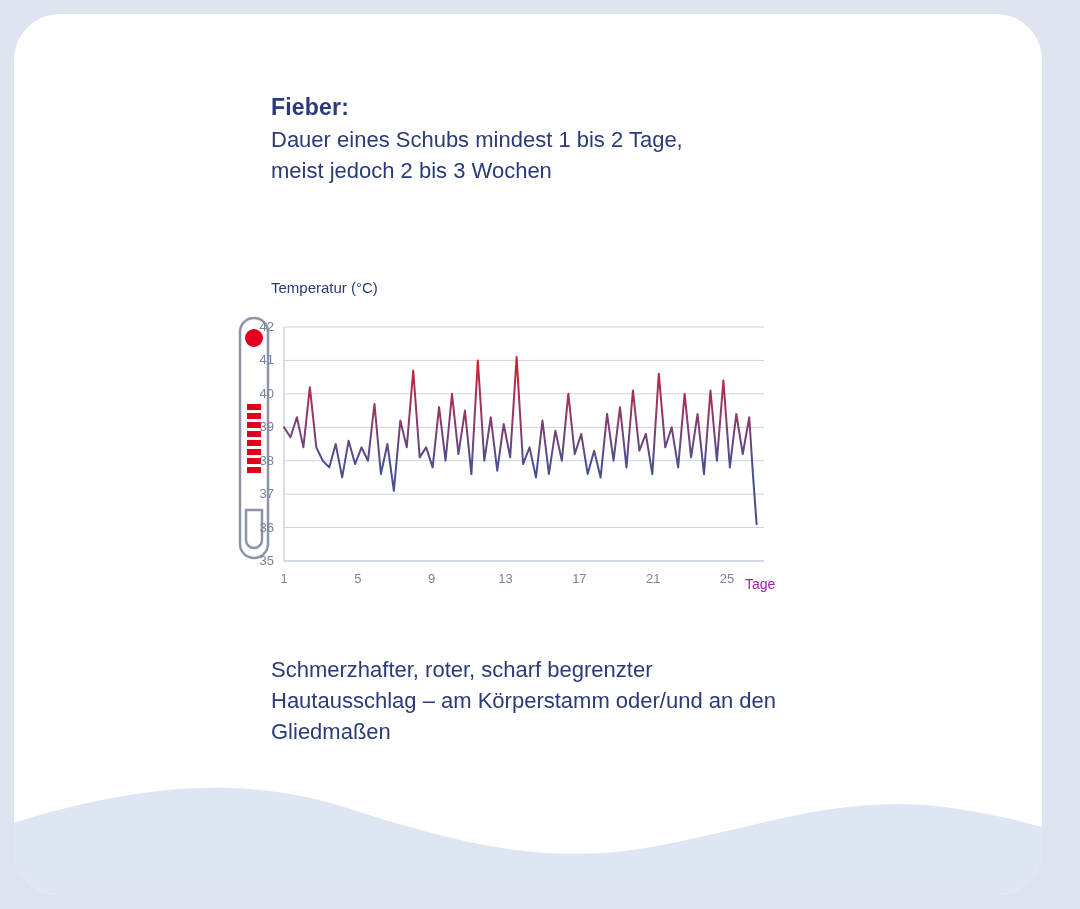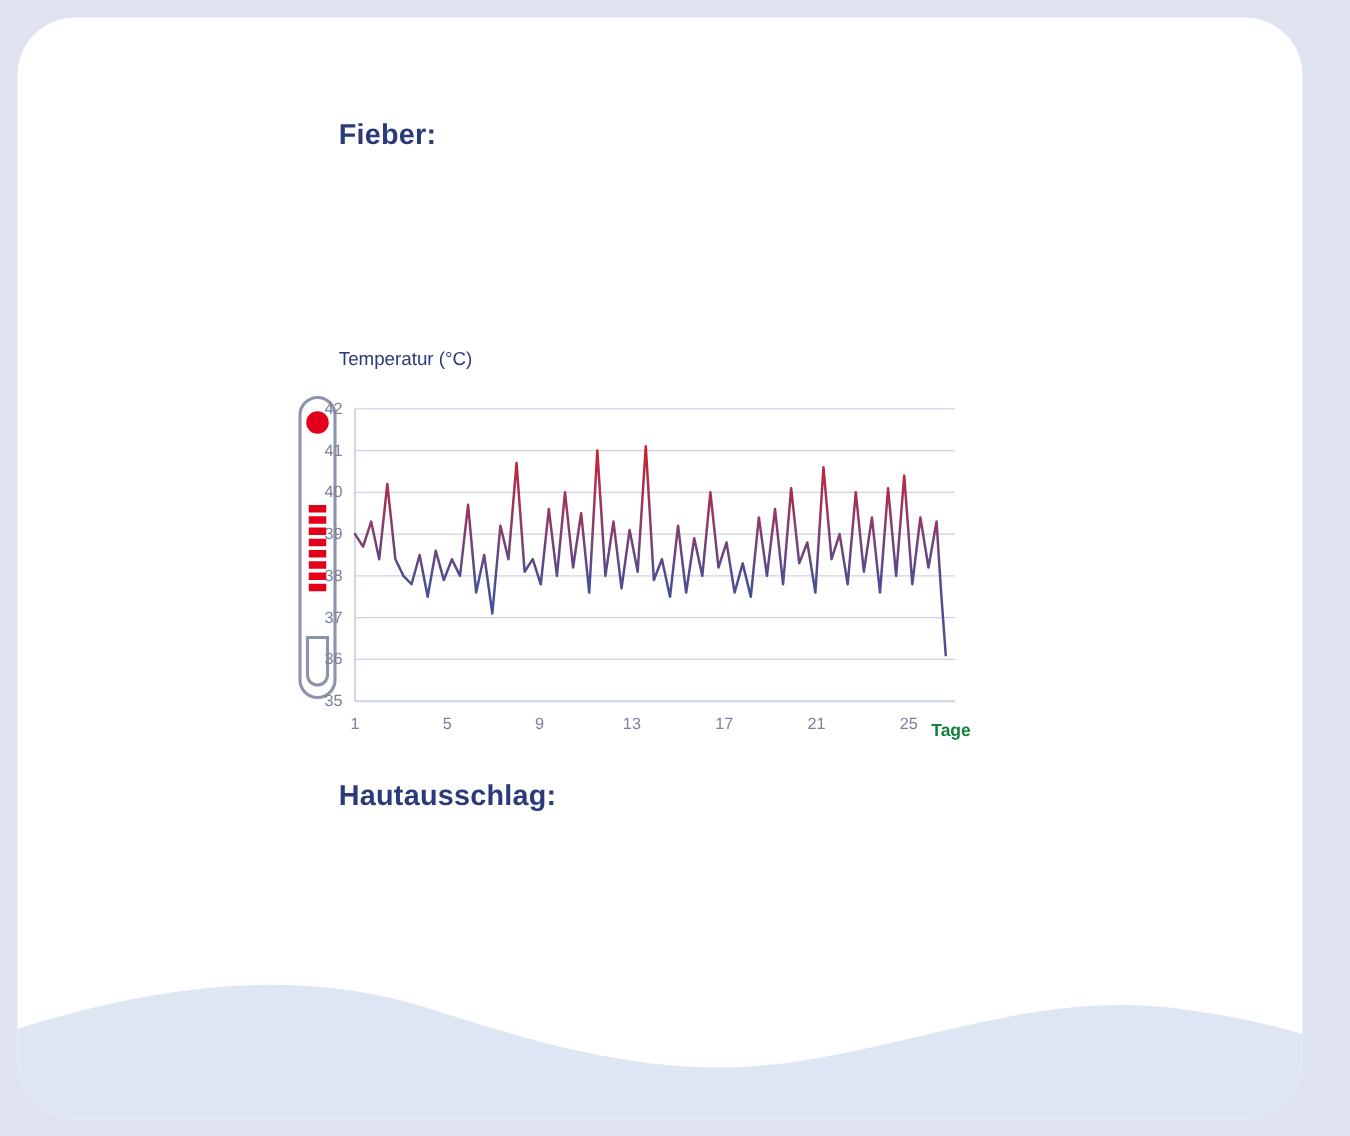--- a/index.html
+++ b/index.html
@@ -79,22 +79,22 @@
     position: absolute;
     left: 210px;
     top: 295px;
     width: 560px;
     height: 300px;
   }
   #axis-xlabel {
     position: absolute;
     left: 731px;
     top: 562px;
-    color: #15803d;
-    font-weight: bold;
+    color: #a21caf;
+    font-weight: normal;
     font-size: 14px;
   }
   
   #thermo {
     position: absolute;
     left: 218px;
     top: 300px;
     width: 44px;
     height: 248px;
   }
@@ -107,20 +107,21 @@
 </style>
 </head>
 <body>
 
 <div id="page">
   <div class="card">
 
     <div class="content">
 
       <div class="heading" id="fieber-heading">Fieber:</div>
+      <div class="para" id="fieber-text">Dauer eines Schubs mindest 1 bis 2 Tage, meist jedoch 2 bis 3 Wochen</div>
 
       <div id="chart-title">Temperatur (°C)</div>
 
       <div id="thermo">
         <svg width="44" height="248" viewBox="0 0 44 248">
           <rect x="8" y="4" width="28" height="240" rx="14" ry="14" fill="#ffffff" stroke="#8d93ab" stroke-width="2.5"></rect>
           <path d="M14 196 L14 226 A8 8 0 0 0 30 226 L30 196 Z" fill="#ffffff" stroke="#8d93ab" stroke-width="2.5"></path>
           <circle cx="22" cy="24" r="9" fill="#e2001a"></circle>
           <g fill="#e2001a">
             <rect x="15" y="90" width="14" height="6"></rect>
@@ -169,21 +170,21 @@
                 <stop offset="62%" stop-color="#8a3b6b"></stop>
                 <stop offset="100%" stop-color="#d1202f"></stop>
               </linearGradient>
             </defs>
             <path d="M60.00 118.29 L66.46 128.31 L72.92 108.26 L79.38 138.34 L85.85 78.17 L92.31 138.34 L98.77 151.71 L105.23 158.40 L111.69 135.00 L118.15 168.43 L124.62 131.66 L131.08 155.06 L137.54 138.34 L144.00 151.71 L150.46 94.89 L156.92 165.09 L163.38 135.00 L169.85 181.80 L176.31 111.60 L182.77 138.34 L189.23 61.46 L195.69 148.37 L202.15 138.34 L208.62 158.40 L215.08 98.23 L221.54 151.71 L228.00 84.86 L234.46 145.03 L240.92 101.57 L247.38 165.09 L253.85 51.43 L260.31 151.71 L266.77 108.26 L273.23 161.74 L279.69 114.94 L286.15 148.37 L292.62 48.09 L299.08 155.06 L305.54 138.34 L312.00 168.43 L318.46 111.60 L324.92 165.09 L331.38 121.63 L337.85 151.71 L344.31 84.86 L350.77 145.03 L357.23 124.97 L363.69 165.09 L370.15 141.69 L376.62 168.43 L383.08 104.91 L389.54 151.71 L396.00 98.23 L402.46 158.40 L408.92 81.51 L415.38 141.69 L421.85 124.97 L428.31 165.09 L434.77 64.80 L441.23 138.34 L447.69 118.29 L454.15 158.40 L460.62 84.86 L467.08 148.37 L473.54 104.91 L480.00 165.09 L486.46 81.51 L492.92 151.71 L499.38 71.49 L505.85 158.40 L512.31 104.91 L518.77 145.03 L525.23 108.26 L528.92 165.09 L532.62 215.23" fill="none" stroke="url(#tempgrad)" stroke-width="2" stroke-linejoin="round" stroke-linecap="round"></path>
           </svg>
       </div>
 
       <div id="axis-xlabel">Tage</div>
 
-      <div class="heading" id="rash-heading">Hautausschlag:</div>
+      <div class="para" id="rash-text">Schmerzhafter, roter, scharf begrenzter Hautausschlag – am Körperstamm oder/und an den Gliedmaßen</div>
     </div>
 
     <svg class="wave" viewBox="0 0 1052 150" preserveAspectRatio="none">
       <path d="M0,78 C120,40 230,30 330,62 C430,94 520,120 625,104 C730,88 820,48 930,62 C990,70 1030,82 1052,90 L1052,150 L0,150 Z" fill="#dfe6f3"></path>
     </svg>
 
   </div>
 </div>
 
 </body></html>

